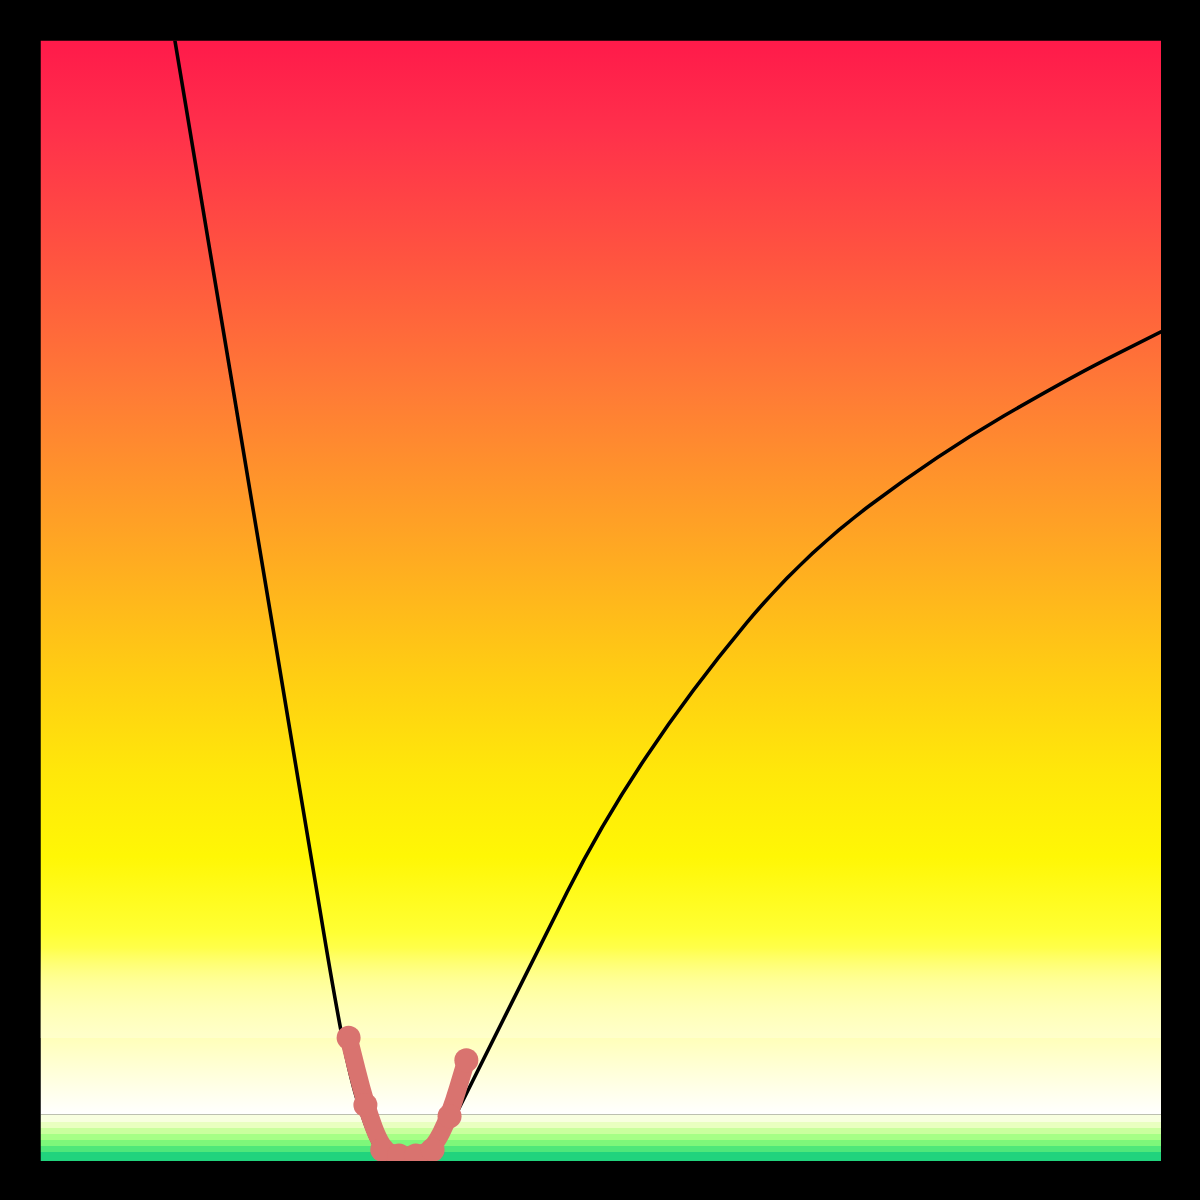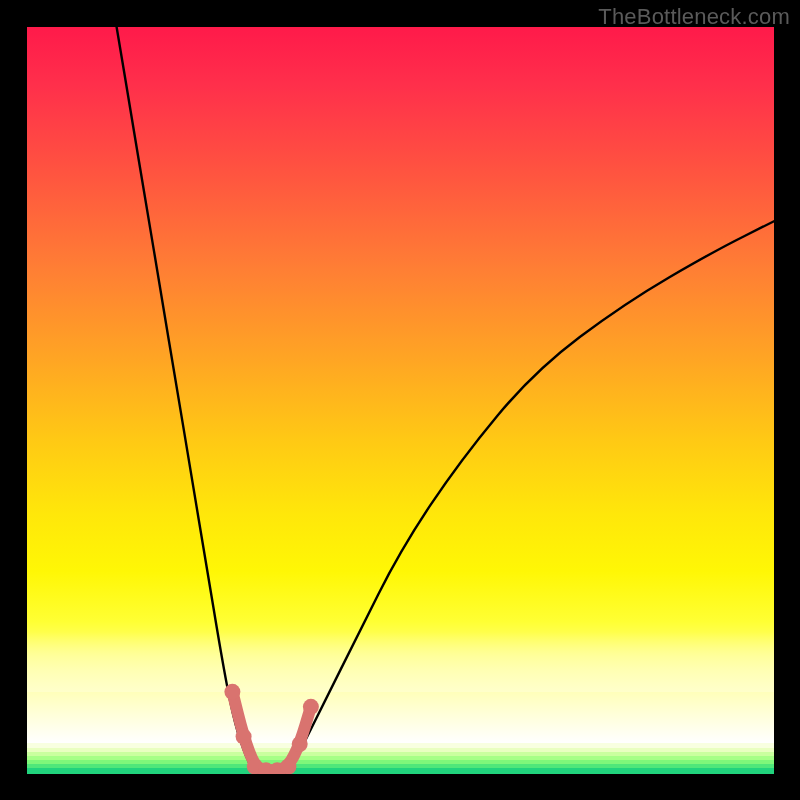--- a/index.html
+++ b/index.html
@@ -109,21 +109,20 @@
   }
   svg .marker-dot {
     fill: #d9736f;
   }
 </style>
 </head>
 <body>
 
 <div class="frame">
 
-  <div class="watermark">TheBottleneck.com</div>
 
   <div class="plot">
 
     <div class="grad-main"></div>
     <div class="band-lightyellow"></div>
 
     <div class="stripes">
       <div class="stripe s1"></div>
       <div class="stripe s2"></div>
       <div class="stripe s3"></div>

